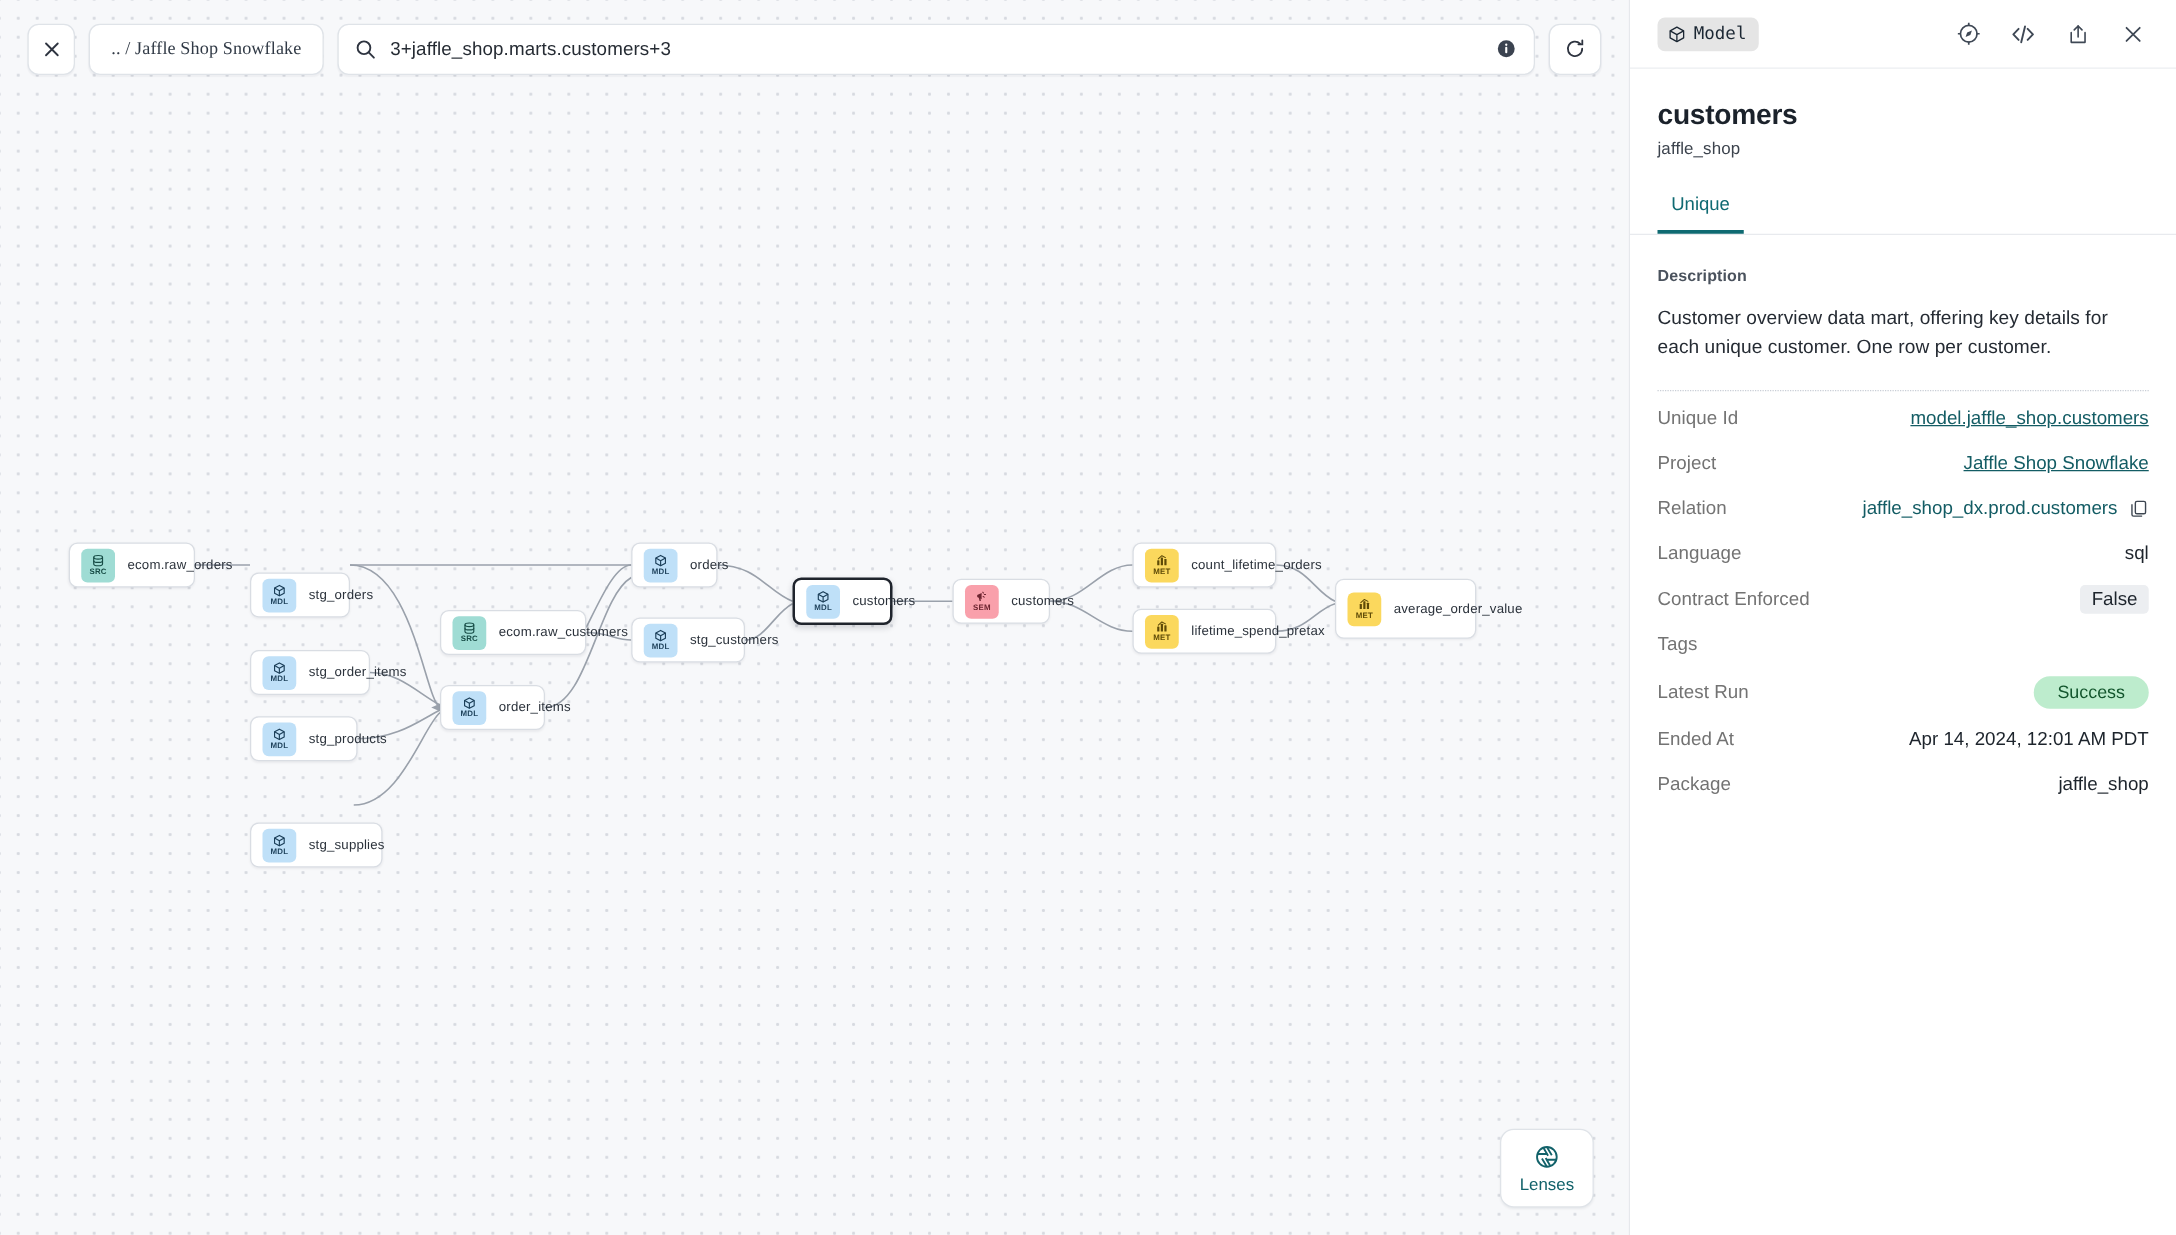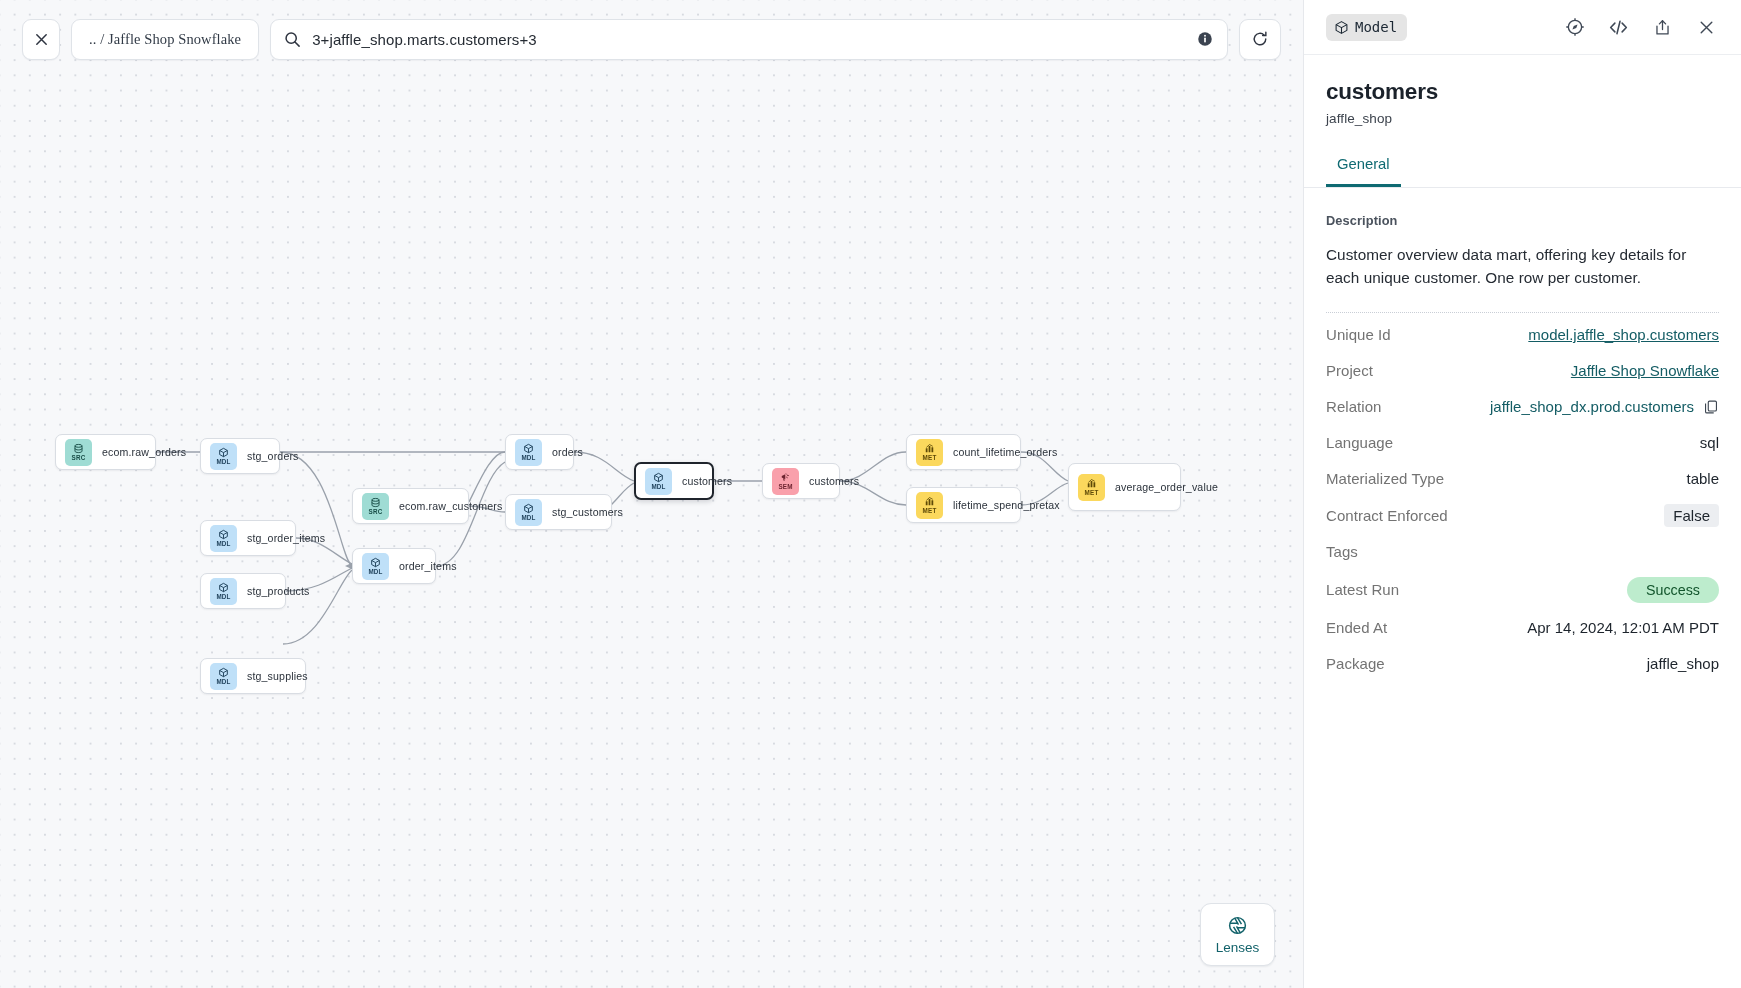--- a/index.html
+++ b/index.html
@@ -260,21 +260,21 @@
           <div class="badge src">
             <svg width="11" height="11" viewBox="0 0 20 20" fill="none" stroke="currentColor" stroke-width="1.7">
               <ellipse cx="10" cy="5.2" rx="6.4" ry="2.6"></ellipse>
               <path d="M3.6 5.2 L3.6 14.8 C3.6 16.2 6.5 17.4 10 17.4 C13.5 17.4 16.4 16.2 16.4 14.8 L16.4 5.2"></path>
               <path d="M3.6 10 C3.6 11.4 6.5 12.6 10 12.6 C13.5 12.6 16.4 11.4 16.4 10"></path>
             </svg>
             <span class="bg">SRC</span>
           </div>
           <span class="nlabel">ecom.raw_orders</span>
         </div>
-        <div class="node" style="left: 200px; top: 438px; width: 80px; height: 36px;">
+        <div class="node" style="left: 200px; top: 458px; width: 80px; height: 36px;">
           <div class="badge mdl">
             <svg width="11" height="11" viewBox="0 0 20 20" fill="none" stroke="currentColor" stroke-width="1.7" stroke-linejoin="round">
               <path d="M10 2.4 L17 6.3 L17 13.7 L10 17.6 L3 13.7 L3 6.3 Z"></path>
               <path d="M3 6.3 L10 10.2 L17 6.3 M10 10.2 L10 17.6"></path>
             </svg>
             <span class="bg">MDL</span>
           </div>
           <span class="nlabel">stg_orders</span>
         </div>
         <div class="node" style="left: 200px; top: 520px; width: 96px; height: 36px;">
@@ -331,21 +331,21 @@
         <div class="node" style="left: 505px; top: 434px; width: 69px; height: 36px;">
           <div class="badge mdl">
             <svg width="11" height="11" viewBox="0 0 20 20" fill="none" stroke="currentColor" stroke-width="1.7" stroke-linejoin="round">
               <path d="M10 2.4 L17 6.3 L17 13.7 L10 17.6 L3 13.7 L3 6.3 Z"></path>
               <path d="M3 6.3 L10 10.2 L17 6.3 M10 10.2 L10 17.6"></path>
             </svg>
             <span class="bg">MDL</span>
           </div>
           <span class="nlabel">orders</span>
         </div>
-        <div class="node" style="left: 505px; top: 494px; width: 107px; height: 36px;">
+        <div class="node" style="left: 505px; top: 494px; width: 91px; height: 36px;">
           <div class="badge mdl">
             <svg width="11" height="11" viewBox="0 0 20 20" fill="none" stroke="currentColor" stroke-width="1.7" stroke-linejoin="round">
               <path d="M10 2.4 L17 6.3 L17 13.7 L10 17.6 L3 13.7 L3 6.3 Z"></path>
               <path d="M3 6.3 L10 10.2 L17 6.3 M10 10.2 L10 17.6"></path>
             </svg>
             <span class="bg">MDL</span>
           </div>
           <span class="nlabel">stg_customers</span>
         </div>
         <div class="node selected" style="left: 634px; top: 462px; width: 80px; height: 38px;">
@@ -498,21 +498,21 @@
         </svg>
       </div>
     </div>
 
     <div class="panel-title-wrap">
       <div class="panel-title">customers</div>
       <div class="panel-sub">jaffle_shop</div>
     </div>
 
     <div class="tabs">
-      <div class="tab">General</div>
+      <div class="tab">Unique</div>
     </div>
 
     <div class="panel-body">
       <div class="sec-label">Description</div>
       <div class="desc">Customer overview data mart, offering key details for each unique customer. One row per customer.</div>
       <div class="divider"></div>
       <div id="fields-list">
           <div class="kv">
             <div class="k">Unique Id</div>
             <div class="v link">
@@ -537,26 +537,20 @@
               </span>
             </div>
           </div>
           <div class="kv">
             <div class="k">Language</div>
             <div class="v">
               <span>sql</span>
             </div>
           </div>
           <div class="kv">
-            <div class="k">Materialized Type</div>
-            <div class="v">
-              <span>table</span>
-            </div>
-          </div>
-          <div class="kv">
             <div class="k">Contract Enforced</div>
             <div class="v">
               <span class="chip-false">False</span>
             </div>
           </div>
           <div class="kv">
             <div class="k">Tags</div>
             <div class="v">
               <span></span>
             </div>

